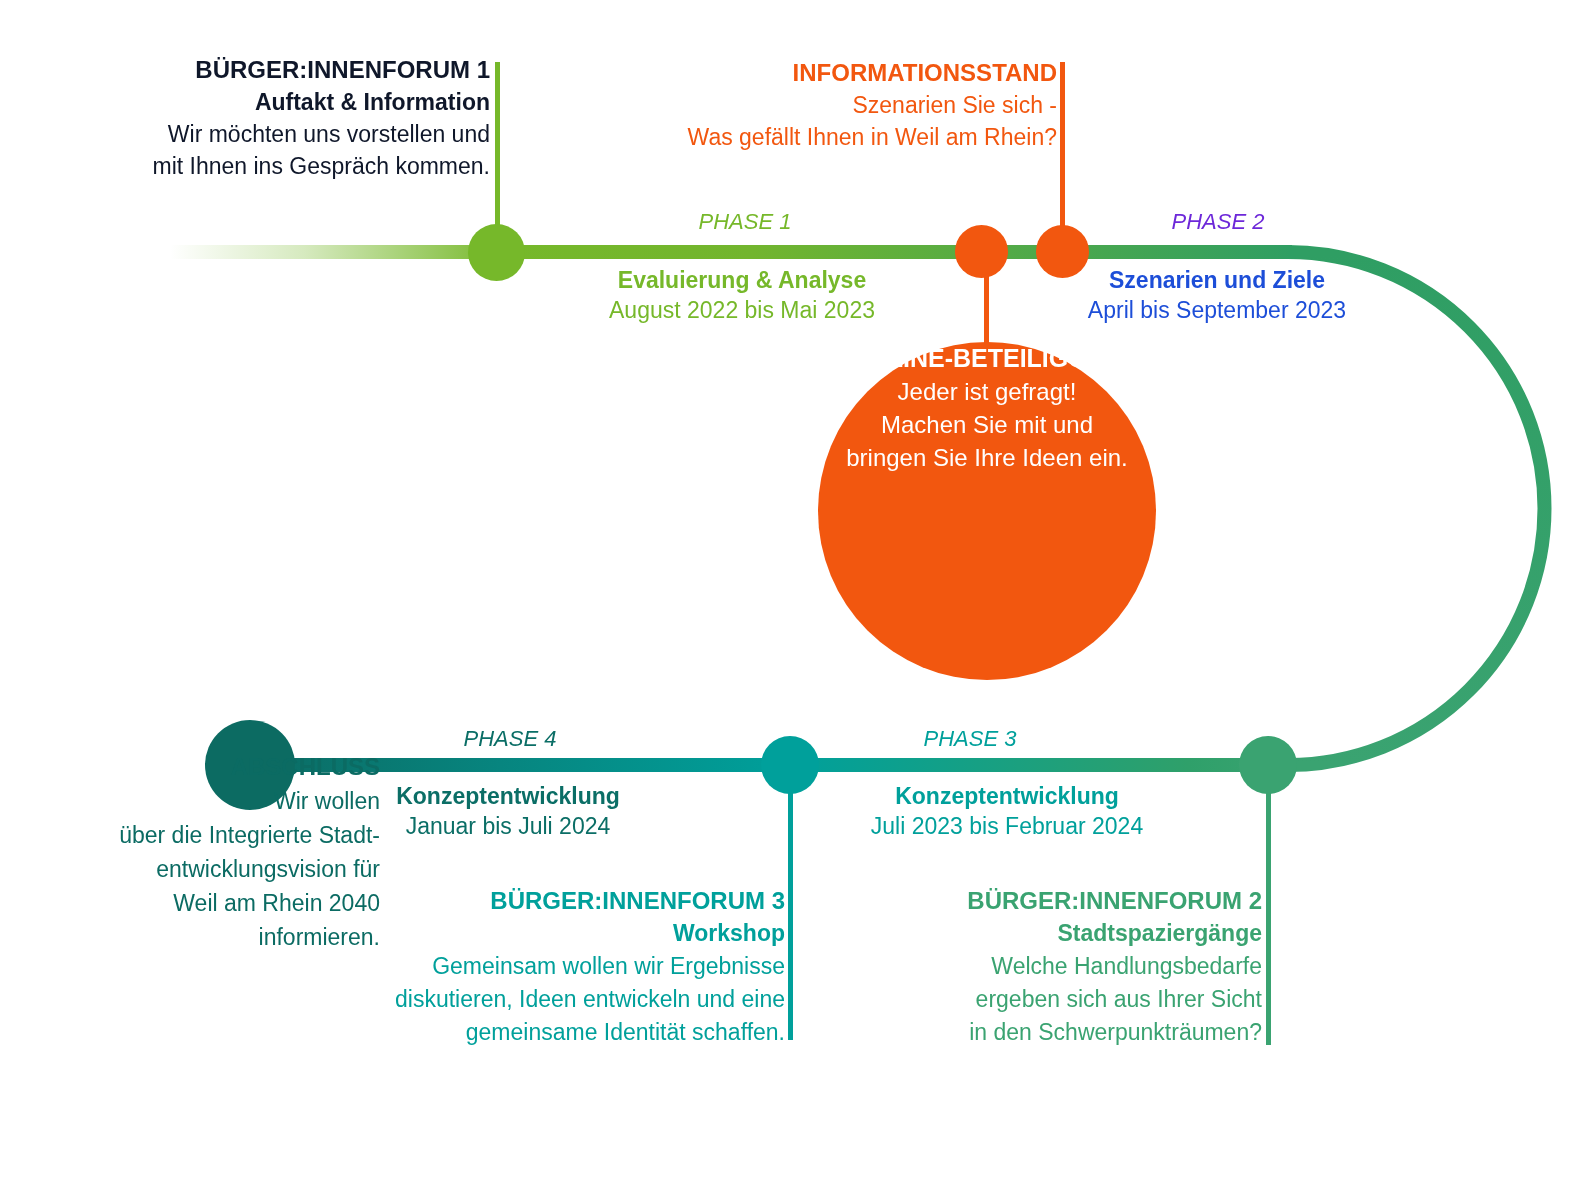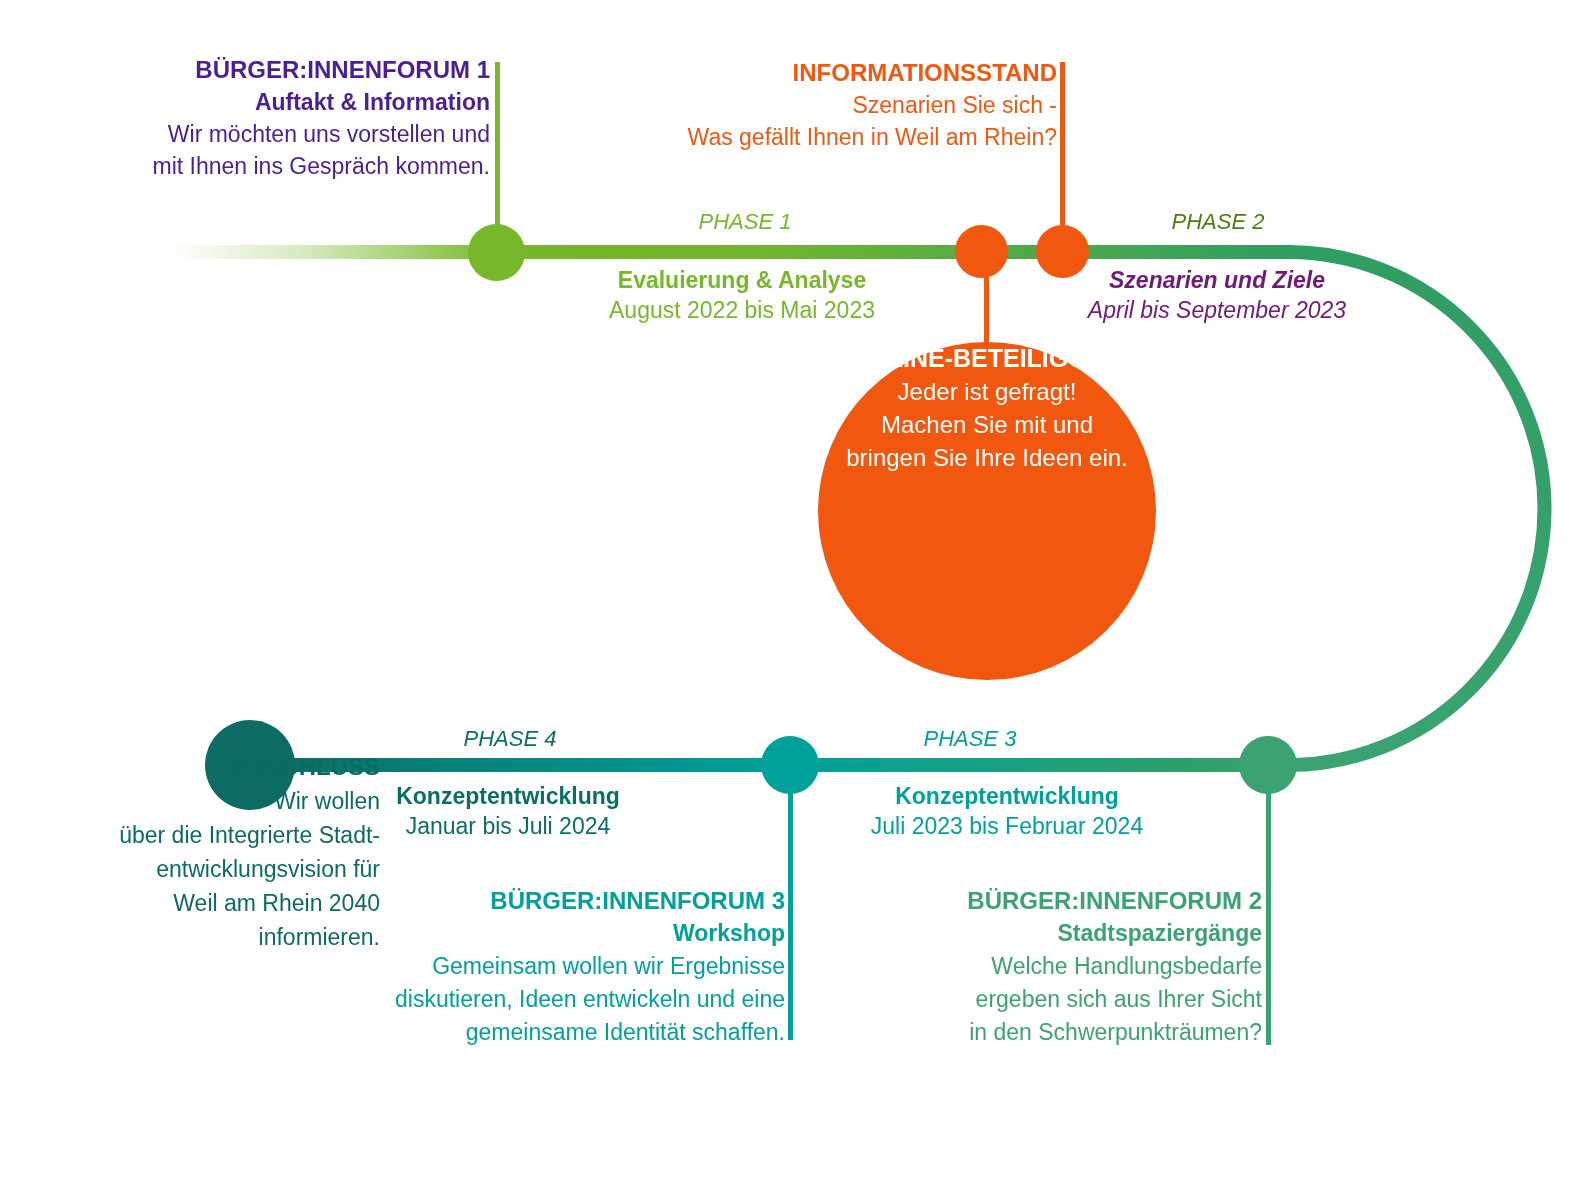--- a/index.html
+++ b/index.html
@@ -56,37 +56,37 @@
     border-radius: 50%; background: #f2570f; color: #ffffff;
     display: flex; flex-direction: column; align-items: center; 
     text-align: center; font-size: 24px; line-height: 33px;
   }
   .online-circle .title { font-weight: bold; font-size: 25px; }
 
   
   .block { position: absolute; font-size: 23px; line-height: 32px; }
   .bold { font-weight: bold; }
 
-  .forum1-block    { right: 1084px; top: 54px;  width: 440px; text-align: right; color: #4c1d95; }
+  .forum1-block    { right: 1084px; top: 54px;  width: 440px; text-align: right; color: #0f172a; }
   .infostand-block { right: 517px;  top: 57px;  width: 500px; text-align: right; color: #f2570f; }
   .forum3-block    { right: 789px;  top: 884px; width: 490px; text-align: right; color: #00a09b; line-height: 33px; }
   .forum2-block    { right: 312px;  top: 884px; width: 470px; text-align: right; color: #3aa371; line-height: 33px; }
   .abschluss-block { left: 20px;    top: 750px; width: 360px; text-align: right;  color: #0b6b63; line-height: 34px; }
   .abschluss-block .title { font-size: 25px; font-weight: bold; }
   .block .title { font-size: 24px; }
 
   .phase-label { position: absolute; font-style: italic; font-size: 22px; width: 220px; text-align: center; }
   .pl-1 { left: 635px;  top: 209px; color: #76b82a; }
-  .pl-2 { left: 1108px; top: 209px; color: #4d7c0f; }
+  .pl-2 { left: 1108px; top: 209px; color: #6d28d9; }
   .pl-3 { left: 860px;  top: 726px; color: #00a09b; }
   .pl-4 { left: 400px;  top: 726px; color: #0b6e66; }
 
   .phase-info { position: absolute; width: 340px; text-align: center; font-size: 23px; line-height: 30px; }
   .pi-1 { left: 572px;  top: 265px; color: #76b82a; }
-  .pi-2 { left: 1047px; top: 265px; color: #701a75; font-style: italic; }
+  .pi-2 { left: 1047px; top: 265px; color: #1d4ed8; }
   .pi-3 { left: 837px;  top: 781px; color: #00a09b; }
   .pi-4 { left: 338px;  top: 781px; color: #0b6e66; }
 </style>
 </head>
 <body>
 
 <div class="canvas">
 
   <div class="line-top"></div>
   <div class="line-bottom"></div>

